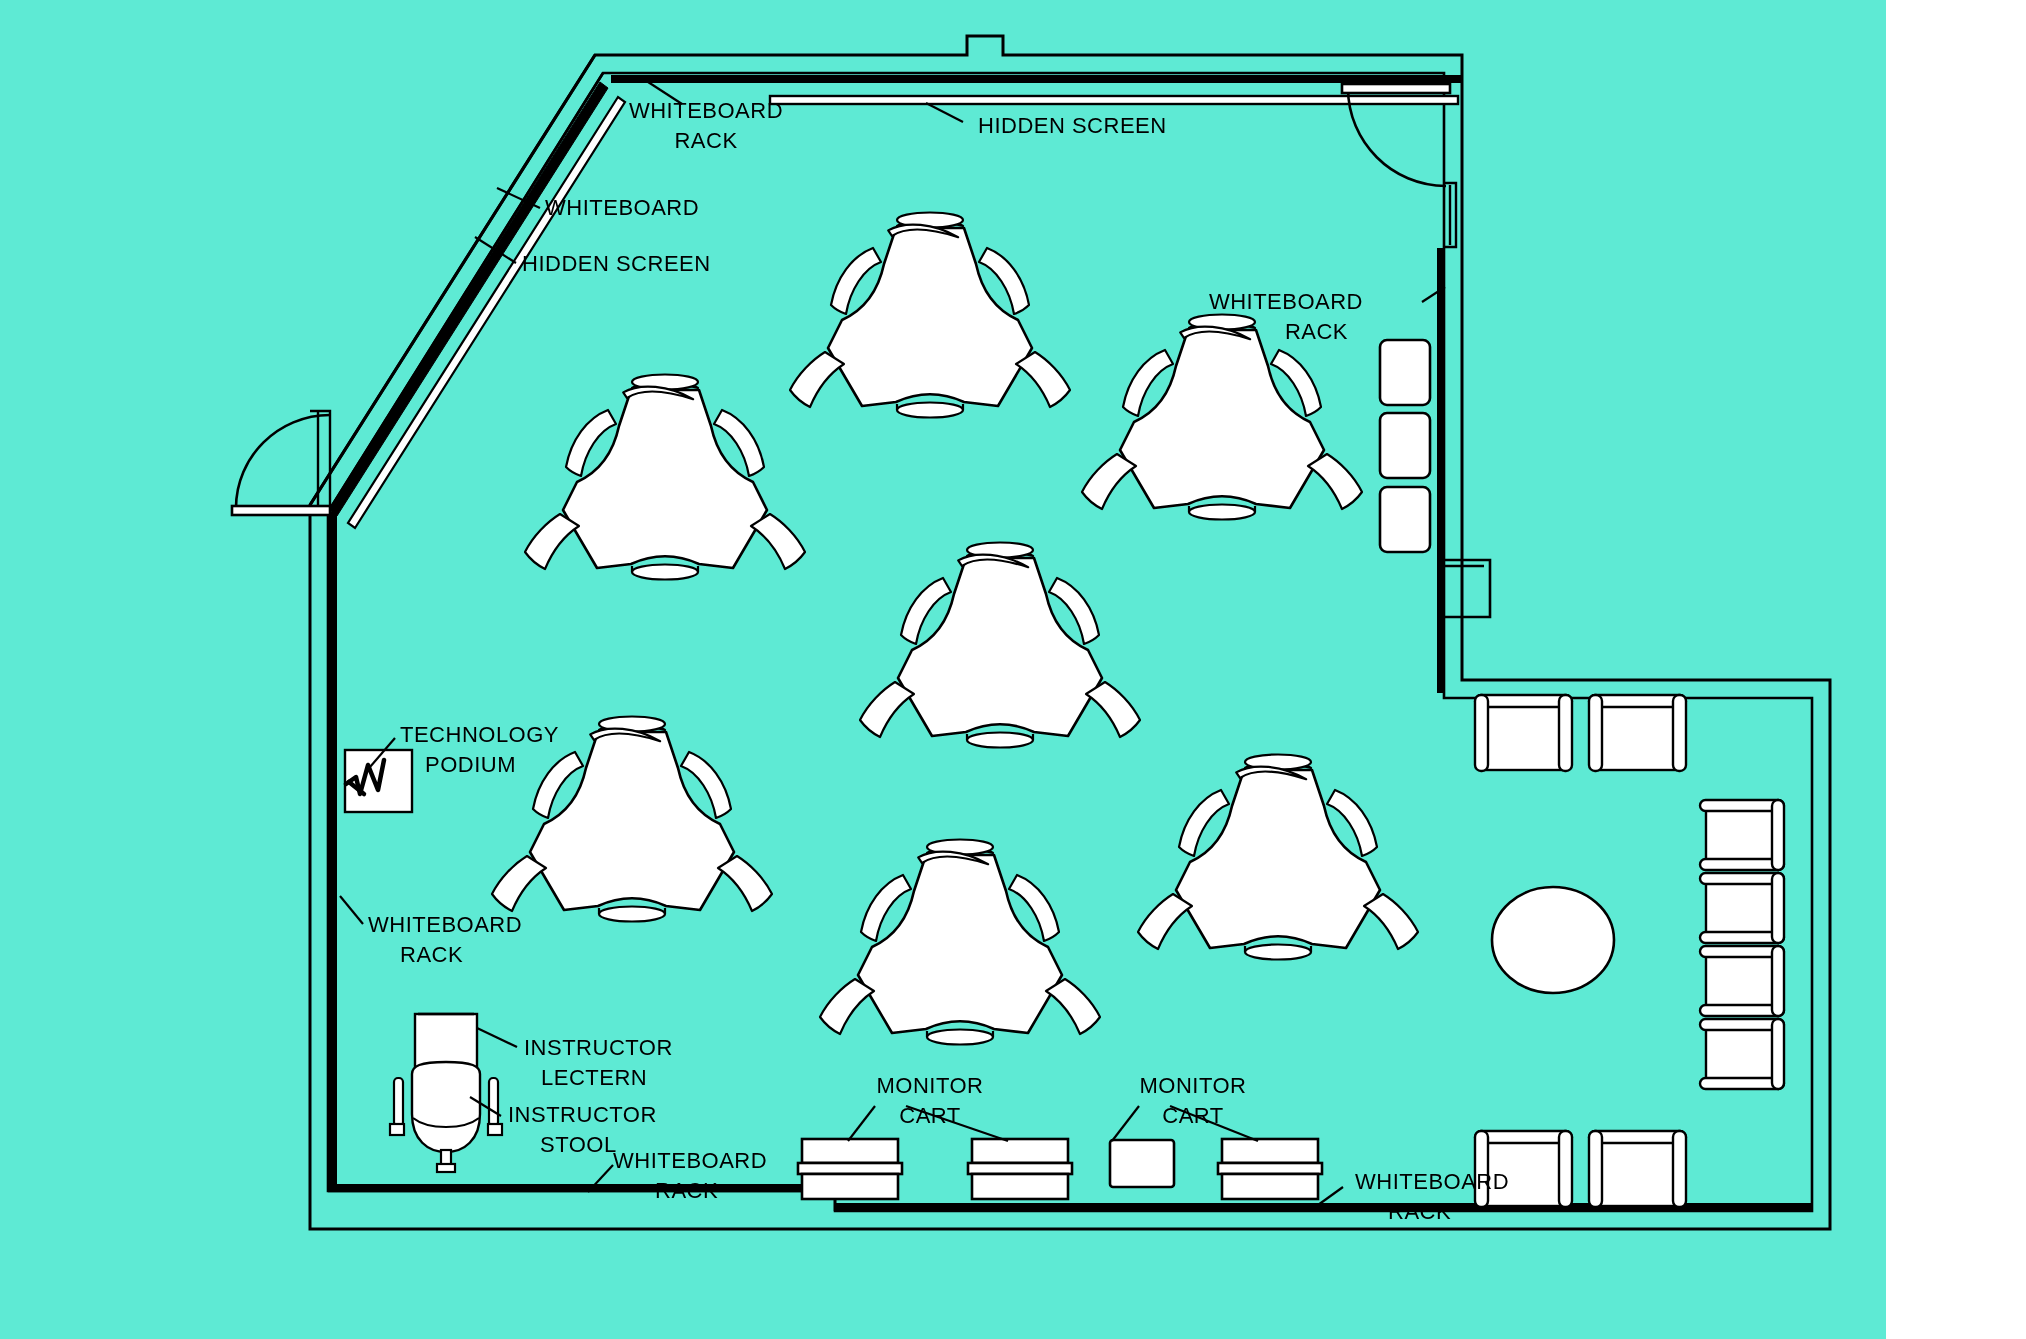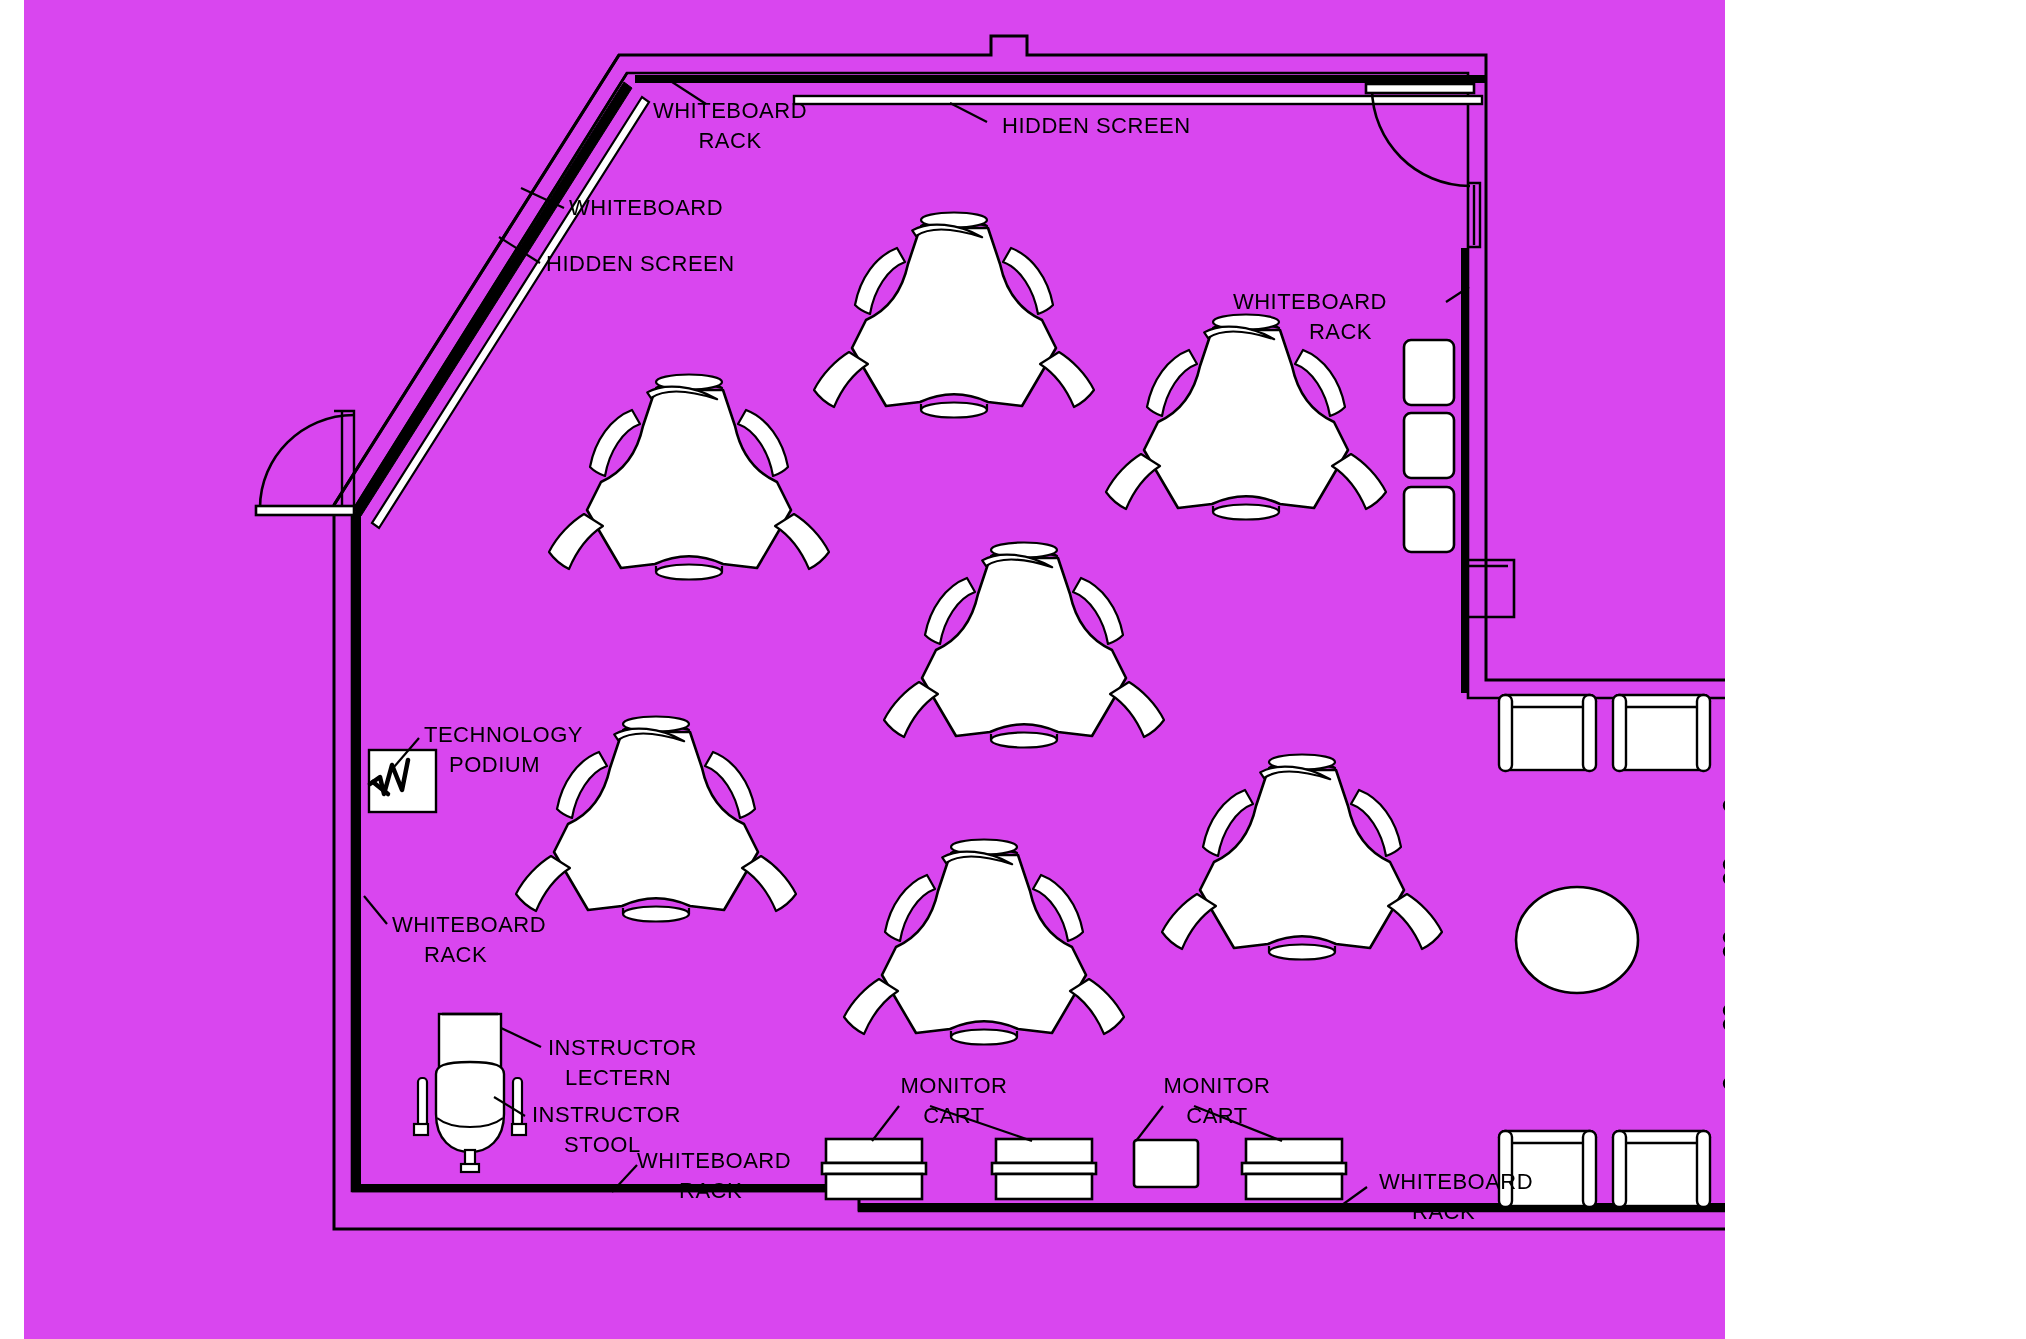--- a/index.html
+++ b/index.html
@@ -1,17 +1,17 @@
 <!DOCTYPE html>
 <html><head>
 <meta charset="utf-8">
 <style>
   html,body{margin:0;padding:0;background:#ffffff;}
   body{font-family:"Liberation Sans", sans-serif;}
-  #stage{position:relative;width:1701px;height:1339px;background:#d946ef;overflow:hidden;margin-left:24px;}
+  #stage{position:relative;width:1886px;height:1339px;background:#5eead4;overflow:hidden;}
   svg{display:block;}
   .lbl{font-family:"Liberation Sans", sans-serif;font-size:22px;fill:#000;letter-spacing:0.5px;}
 </style>
 </head>
 <body>
 
 <div id="stage">
 <svg width="2026" height="1339" viewBox="0 0 2026 1339" xmlns="http://www.w3.org/2000/svg">
   <defs>
 

